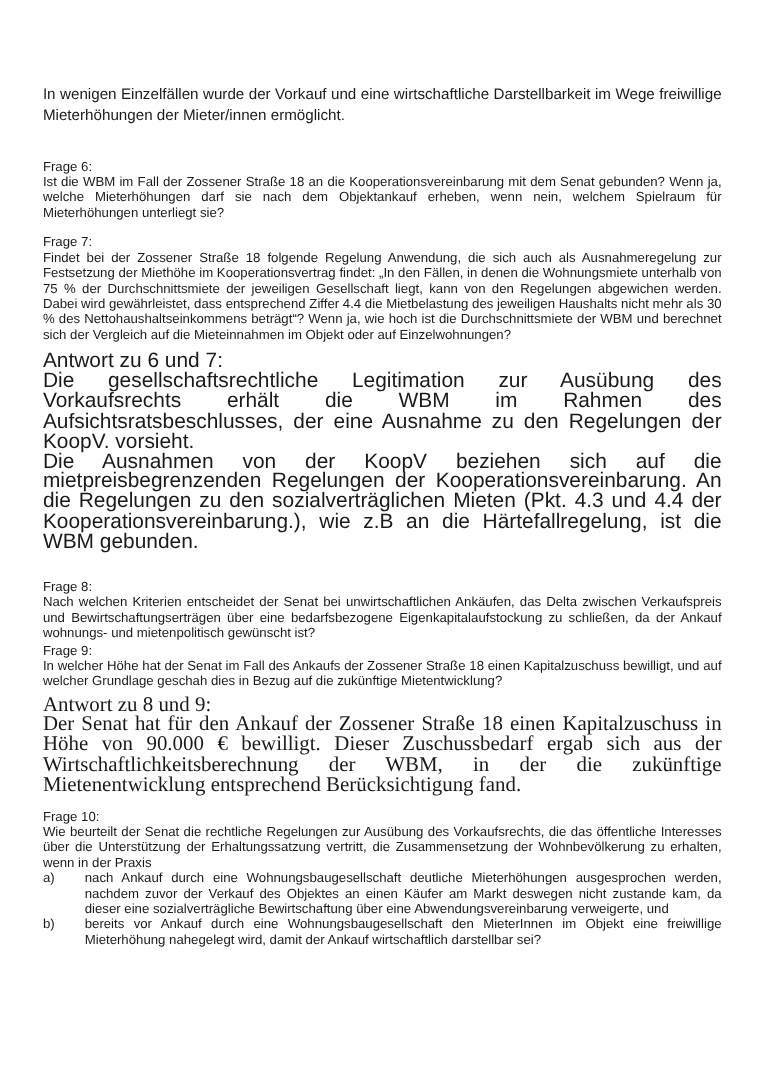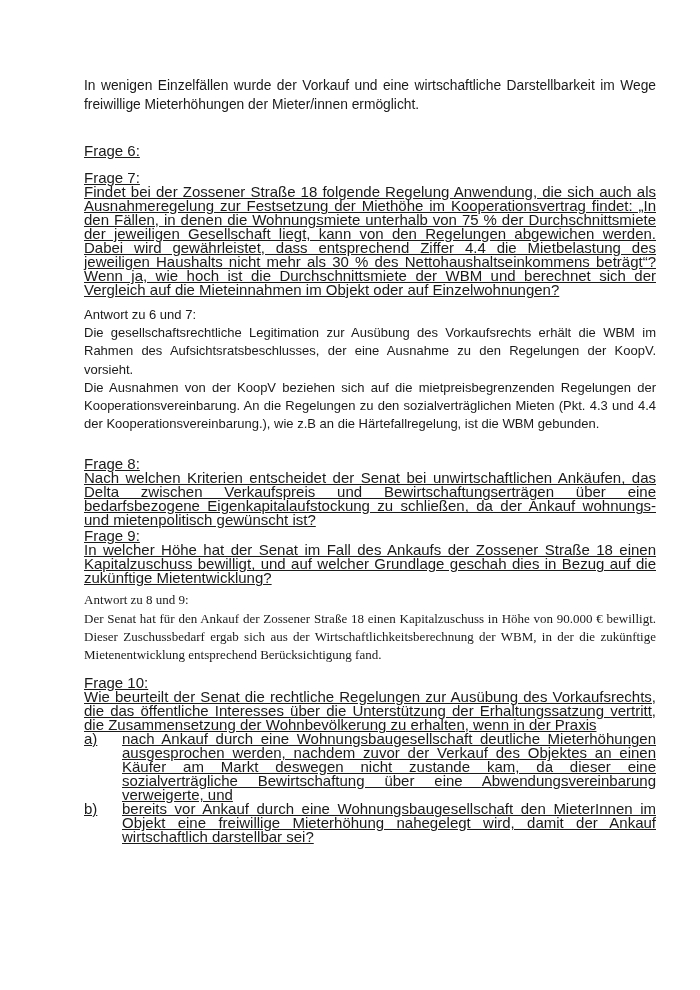--- a/index.html
+++ b/index.html
@@ -6,41 +6,40 @@
     margin: 0;
     padding: 0;
     background: #ffffff;
   }
   .page {
     position: relative;
     width: 700px;
     height: 888px;
     background: #ffffff;
     box-sizing: border-box;
-    padding: 77px 44px 0 84px;
+    padding: 77px 44px 0 39px;
     font-family: "Liberation Sans", "DejaVu Sans", sans-serif;
     color: #1a1a1a;
     overflow: hidden;
   }
   .intro {
     margin: 0;
     font-size: 13.8px;
     line-height: 18.5px;
     text-align: justify;
   }
   .block {
     text-align: justify;
   }
   .q-block {
-    font-size: 15px;
+    font-size: 12px;
     line-height: 14px;
-    text-decoration: underline;
   }
   .a-block {
-    font-size: 13px;
+    font-size: 19px;
     line-height: 18.2px;
   }
   .q-label, .a-label {
     text-align: left;
   }
   .q-text, .a-par {
     margin: 0;
     text-align: justify;
   }
   .mt-q6  { margin-top: 30px; }
@@ -74,20 +73,21 @@
 </style>
 </head>
 <body>
 
 <div class="page">
 
   <p class="intro">In wenigen Einzelfällen wurde der Vorkauf und eine wirtschaftliche Darstellbarkeit im Wege freiwillige Mieterhöhungen der Mieter/innen ermöglicht.</p>
 
   <section class="block q-block mt-q6">
     <div class="q-label">Frage 6:</div>
+    <p class="q-text">Ist die WBM im Fall der Zossener Straße 18 an die Kooperationsvereinbarung mit dem Senat gebunden? Wenn ja, welche Mieterhöhungen darf sie nach dem Objektankauf erheben, wenn nein, welchem Spielraum für Mieterhöhungen unterliegt sie?</p>
   </section>
 
   <section class="block q-block mt-q7">
     <div class="q-label">Frage 7:</div>
     <p class="q-text">Findet bei der Zossener Straße 18 folgende Regelung Anwendung, die sich auch als Ausnahmeregelung zur Festsetzung der Miethöhe im Kooperationsvertrag findet: „In den Fällen, in denen die Wohnungsmiete unterhalb von 75 % der Durchschnittsmiete der jeweiligen Gesellschaft liegt, kann von den Regelungen abgewichen werden. Dabei wird gewährleistet, dass entsprechend Ziffer 4.4 die Mietbelastung des jeweiligen Haushalts nicht mehr als 30 % des Nettohaushaltseinkommens beträgt“? Wenn ja, wie hoch ist die Durchschnittsmiete der WBM und berechnet sich der Vergleich auf die Mieteinnahmen im Objekt oder auf Einzelwohnungen?</p>
   </section>
 
   <section class="block a-block mt-a67">
     <div class="a-label">Antwort zu 6 und 7:</div>
     <p class="a-par">Die gesellschaftsrechtliche Legitimation zur Ausübung des Vorkaufsrechts erhält die WBM im Rahmen des Aufsichtsratsbeschlusses, der eine Ausnahme zu den Regelungen der KoopV. vorsieht.</p>

